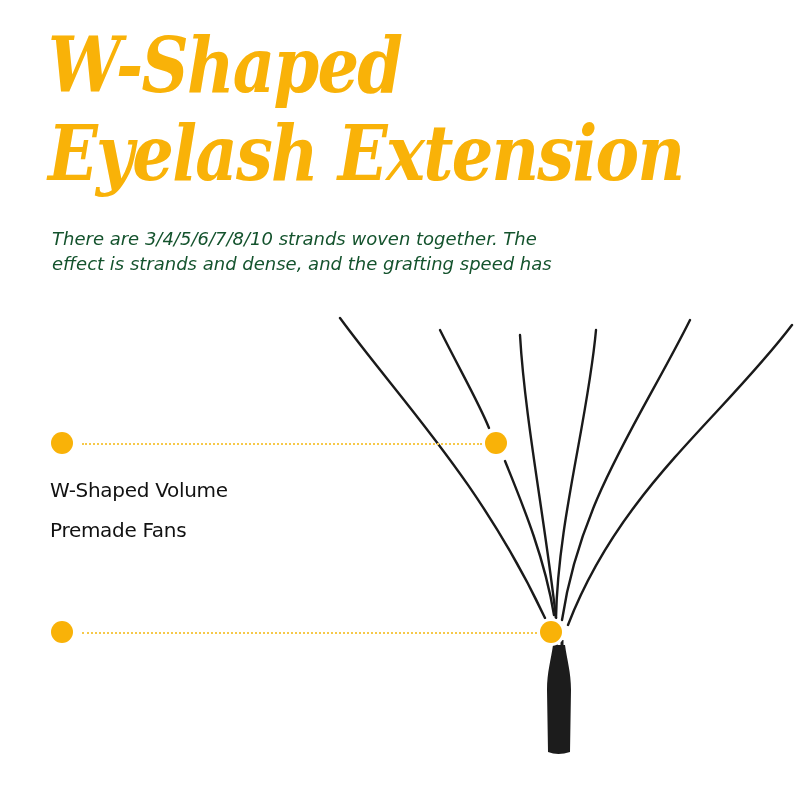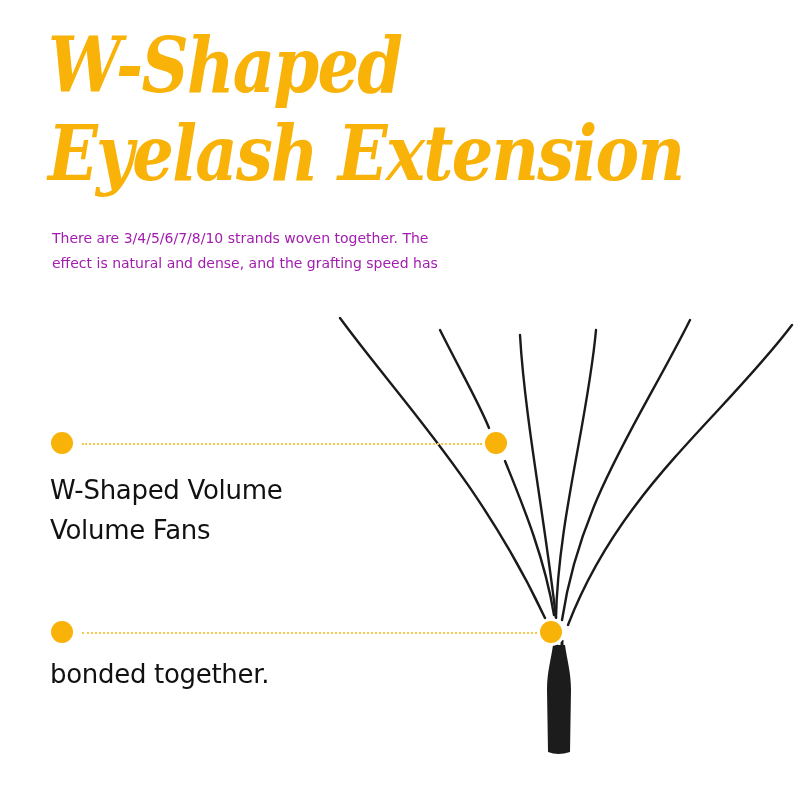--- a/index.html
+++ b/index.html
@@ -16,30 +16,31 @@
     transform: scaleX(0.86);
     transform-origin: left top;
   }
   .title-line1 { top: 26px; font-size: 76px; line-height: 80px; }
   .title-line2 { top: 114px; font-size: 76px; line-height: 80px; }
   .desc {
     position: absolute;
     left: 52px; top: 226px;
     width: 640px;
     font-family: "DejaVu Sans", "Liberation Sans", sans-serif;
-    font-size: 14px;
+    font-style: italic;
+    font-size: 18px;
     line-height: 25px;
-    color: #a21caf;
+    color: #14532d;
   }
   .desc span { display: block; white-space: nowrap; }
   .label {
     position: absolute;
     left: 50px;
     font-family: "DejaVu Sans", "Liberation Sans", sans-serif;
-    font-size: 26px;
+    font-size: 20px;
     line-height: 40px;
     color: #111111;
     letter-spacing: -0.3px;
   }
   .label span { display: block; white-space: nowrap; }
   .label-1 { top: 470px; }
   .label-2 { top: 654px; }
   .dot {
     position: absolute;
     width: 22px; height: 22px;
@@ -57,21 +58,21 @@
 </head>
 <body>
 
 <div>
   <div class="title title-line1">W-Shaped</div>
   <div class="title title-line2">Eyelash Extension</div>
 </div>
 
 <div class="desc">
   <span>There are 3/4/5/6/7/8/10 strands woven together. The</span>
-  <span>effect is natural and dense, and the grafting speed has</span>
+  <span>effect is strands and dense, and the grafting speed has</span>
 </div>
 
 <svg class="fan" width="800" height="800" viewBox="0 0 800 800">
   <g fill="none" stroke="#1a1a1a" stroke-width="2.4" stroke-linecap="round">
 
     <path d="M 340 318 C 400 400, 480 480, 545 618"></path>
 
     <path d="M 440 330 C 460 370, 480 405, 489 428"></path>
     <path d="M 505 461 C 525 510, 545 560, 554 615"></path>
 
@@ -87,24 +88,23 @@
   <path d="M 553 645 C 551 660, 547 672, 547 690 L 548 752 Q 558 756 570 752 L 571 690 C 571 672, 567 660, 565 645 Z" fill="#1c1c1c"></path>
   <path d="M 556 640 L 556 646 M 562 640 L 562 646" stroke="#1c1c1c" stroke-width="3"></path>
 </svg>
 
 <div>
   <div class="dot" style="left:51px; top:432px;"></div>
   <div class="dotline" style="left:82px; top:443px; width:400px;"></div>
   <div class="dot" style="left:485px; top:432px;"></div>
   <div class="label label-1">
     <span>W-Shaped Volume</span>
-    <span>Volume Fans</span>
+    <span>Premade Fans</span>
   </div>
 </div>
 
 <div>
   <div class="dot" style="left:51px; top:621px;"></div>
   <div class="dotline" style="left:82px; top:632px; width:455px;"></div>
   <div class="dot" style="left:540px; top:621px;"></div>
   <div class="label label-2">
-    <span>bonded together.</span>
   </div>
 </div>
 
 </body></html>

